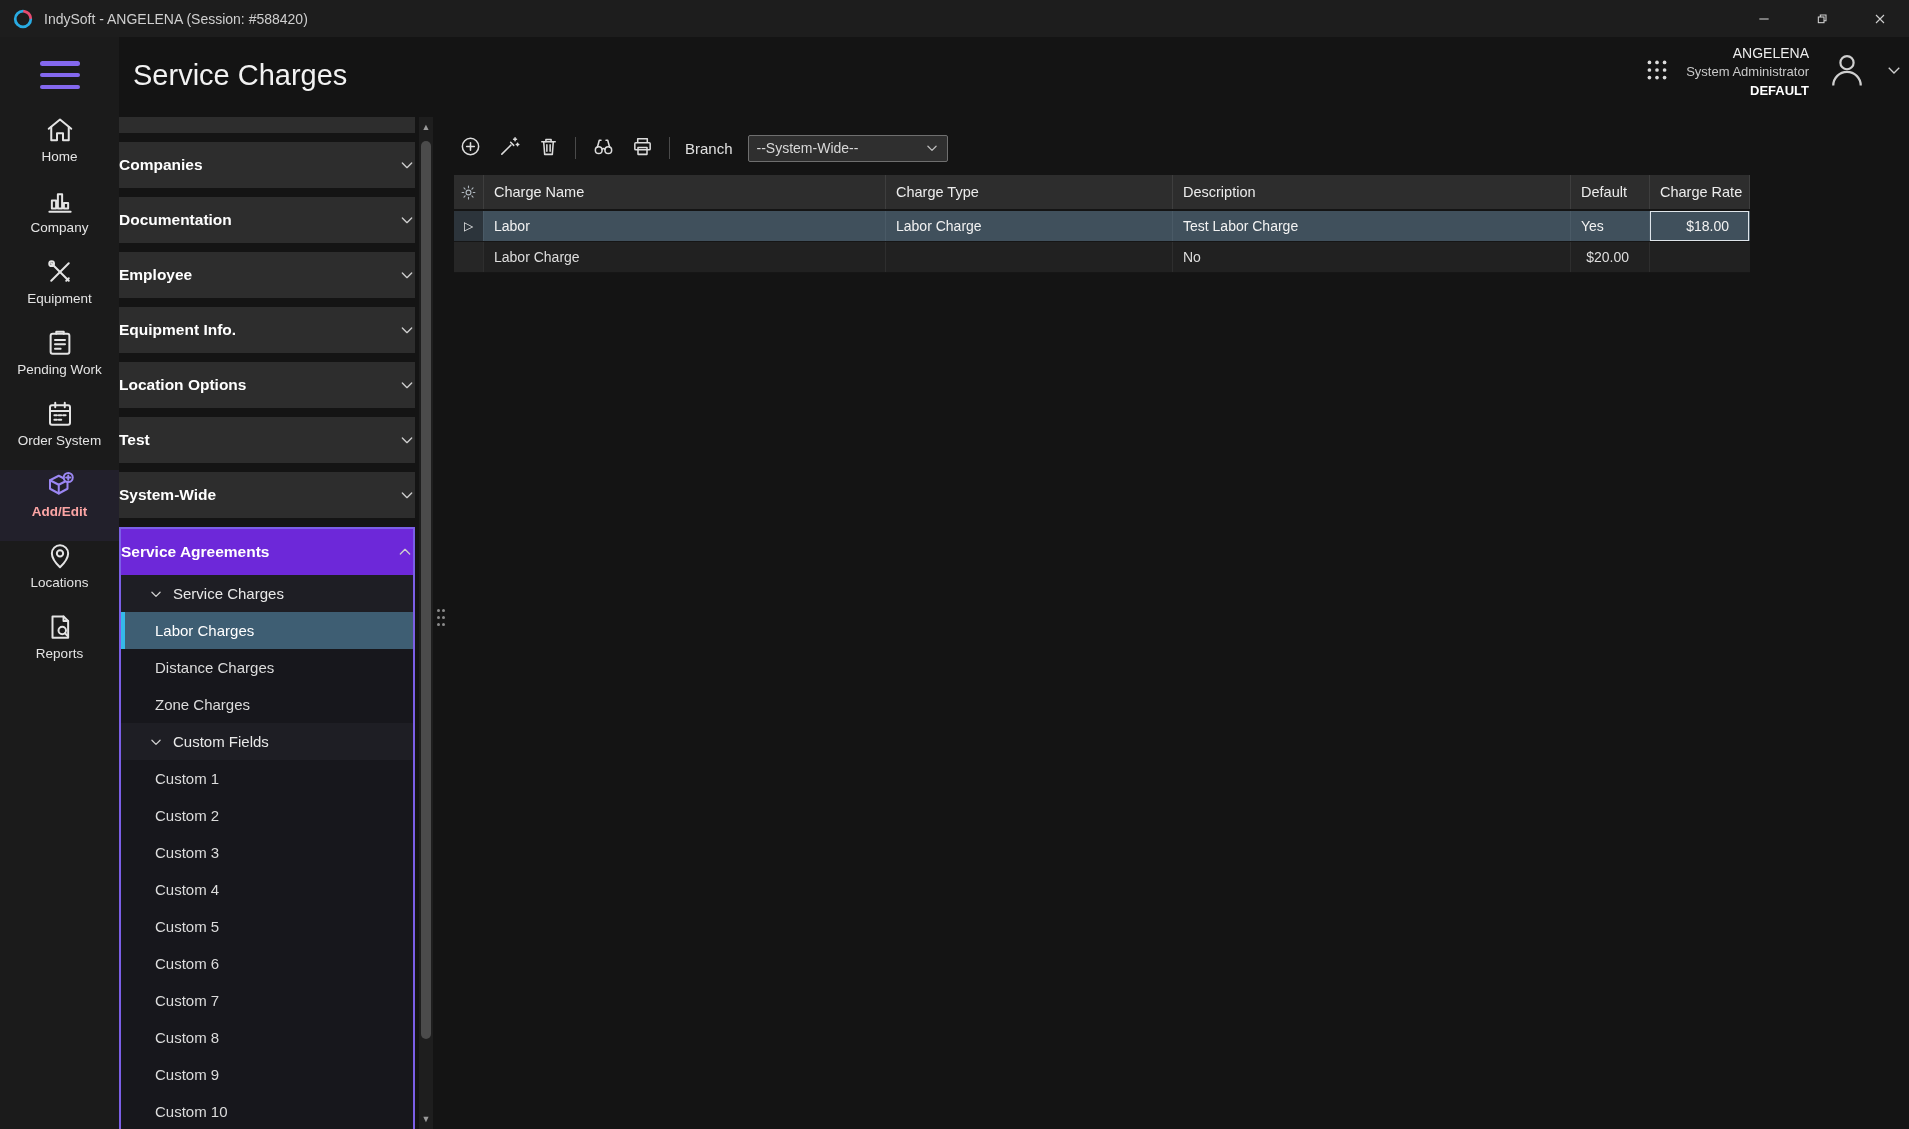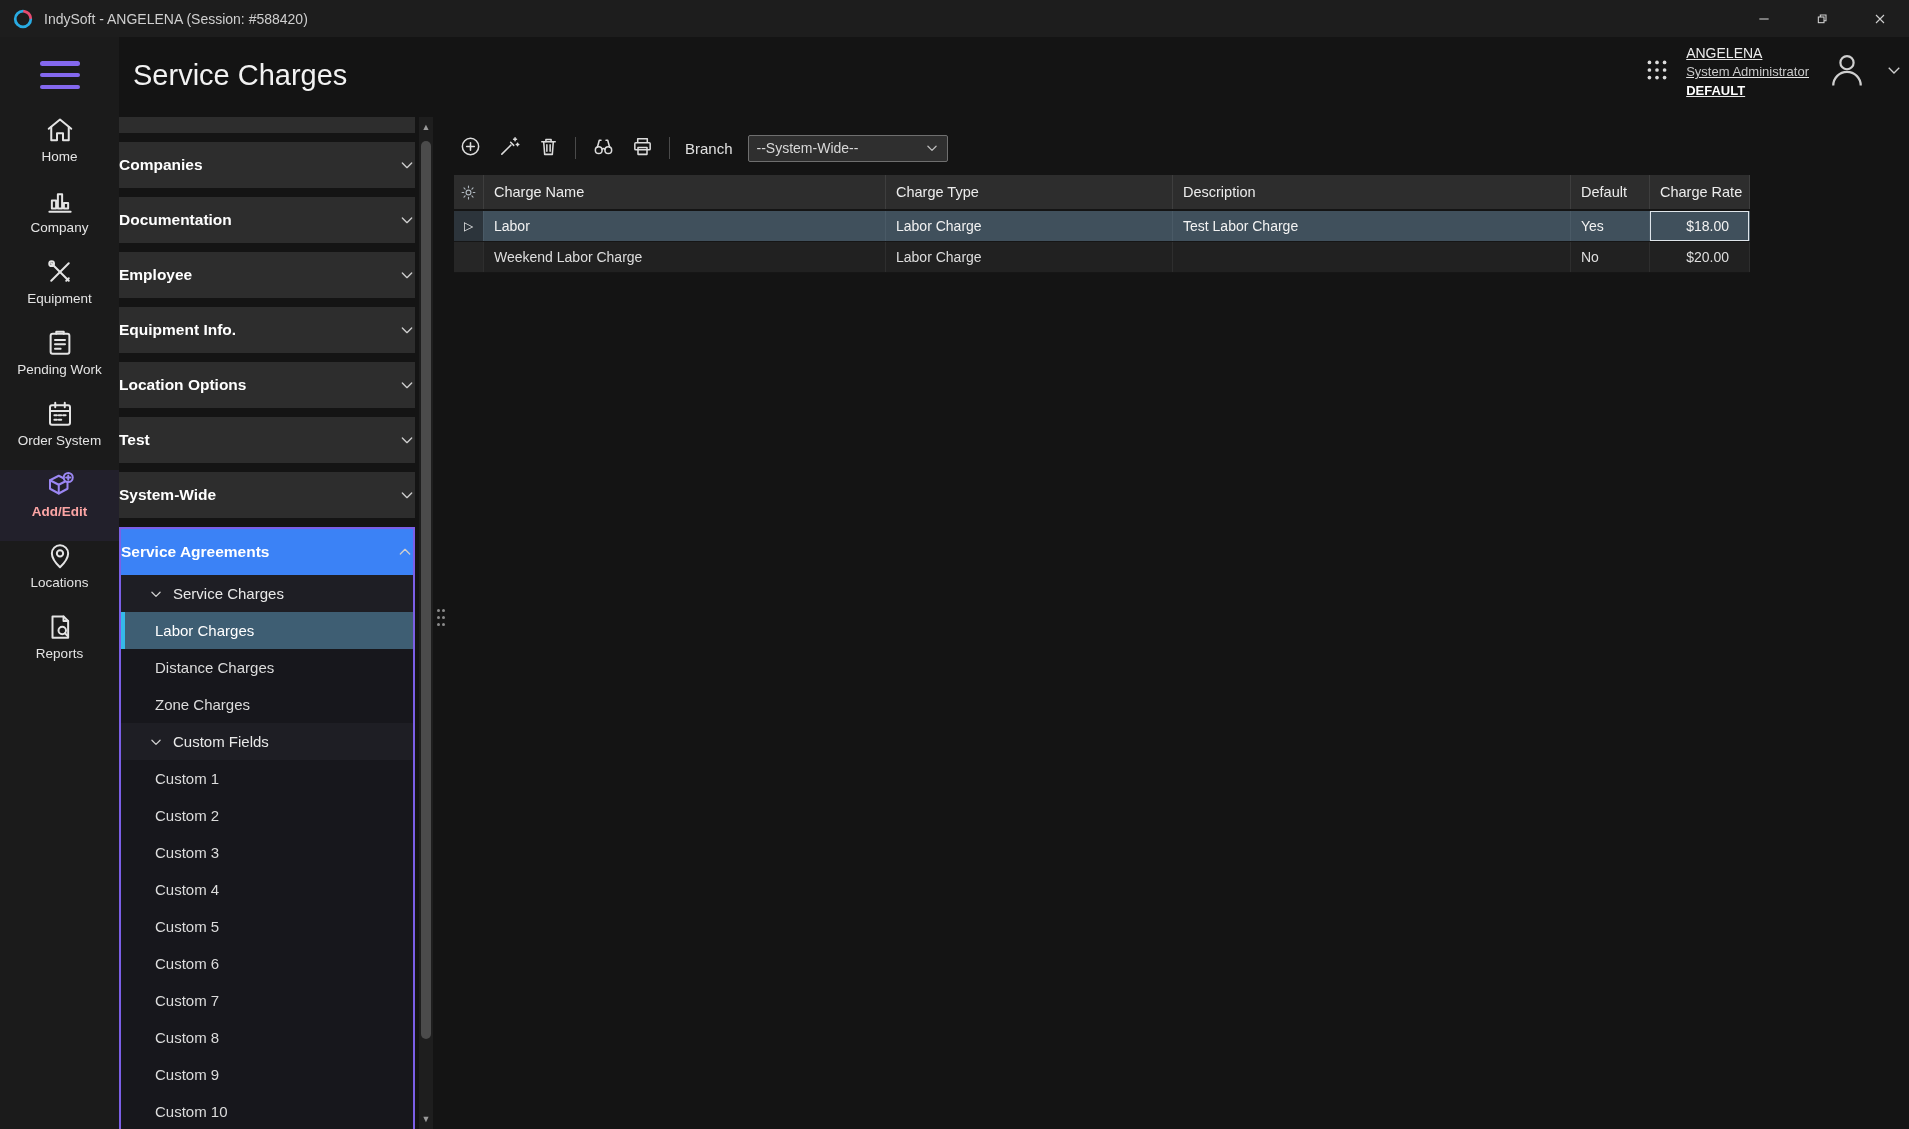--- a/index.html
+++ b/index.html
@@ -27,39 +27,39 @@
   .nav-item.active { background:rgba(130,104,238,0.08); }
   .nav-item.active .nav-icon { color:#9b86f3; }
   .nav-item.active .nav-label { color:#fca5a5; font-weight:bold; }
 
   
   .right { flex:1; display:flex; flex-direction:column; min-width:0; }
   .appheader { height:80px; flex:none; position:relative; }
   .page-title { position:absolute; left:14px; top:22px; font-size:29px; font-weight:400; color:#f2f2f2; }
   .user-cluster { position:absolute; right:6px; top:6px; display:flex; align-items:center; gap:16px; }
   .apps-grid { color:#dcdcdc; cursor:pointer; }
-  .user-texts { text-align:left; line-height:1.45;text-decoration:underline; }
+  .user-texts { text-align:right; line-height:1.45; }
   .u-name { font-size:14px; color:#ededed; }
   .u-role { font-size:13px; color:#c9c9c9; }
   .u-profile { font-size:13px; font-weight:bold; color:#ffffff; }
   .avatar { color:#cfcfcf; cursor:pointer; }
   .user-chev { color:#cfcfcf; cursor:pointer; }
 
   .content { flex:1; display:flex; position:relative; min-height:0; }
 
   
   .panel { width:316px; flex:none; position:relative; overflow:hidden; }
   .acc-list { width:296px; }
   .acc-list > * { margin-top:9px; }
   .acc-header { height:46px; background:#2d2d2d; display:flex; align-items:center; justify-content:space-between; padding:0 0; cursor:pointer; }
   .acc-header.clipped { margin-top:-30px; }
   .acc-label { font-weight:bold; font-size:15.5px; color:#ffffff; }
   .acc-chev { color:#cfcfcf; flex:none; }
   .sa-container { border:2px solid #7b5fe6; background:#17171c; }
-  .sa-header { background:#3b82f6; height:46px; }
+  .sa-header { background:#6d28d9; height:46px; }
   .sa-header .acc-chev { transform:rotate(180deg); }
   .tree-row { height:37px; display:flex; align-items:center; font-size:15px; color:#dcdcdc; cursor:pointer; position:relative; }
   .tree-row.group { background:#1e1e24; padding-left:28px; gap:10px; color:#e8e8e8; }
   .tree-row.item { padding-left:34px; }
   .tree-chev { color:#cfcfcf; flex:none; }
   .tree-row.selected { background:#3e5e73; color:#ffffff; }
   .tree-row.selected::before { content:''; position:absolute; left:0; top:0; bottom:0; width:4px; background:#35b9e9; }
 
   
   .scrollbar { position:absolute; right:2px; top:0; bottom:0; width:14px; background:#1e1e1e; }
@@ -510,21 +510,20 @@
     <div class="gr-cell">Labor Charge</div>
     <div class="gr-cell">Test Labor Charge</div>
     <div class="gr-cell">Yes</div>
     <div class="gr-cell rate">$18.00</div>
   </div>
 
   <div class="grid-row">
     <div class="gr-cell cell-exp">
                   <span class="exp-glyph">▷</span>
                 </div>
-    <div class="gr-cell">Weekend Labor Charge</div>
     <div class="gr-cell">Labor Charge</div>
     <div class="gr-cell"></div>
     <div class="gr-cell">No</div>
     <div class="gr-cell rate">$20.00</div>
   </div>
 </div>
         </div>
       </div>
 
     </div>

